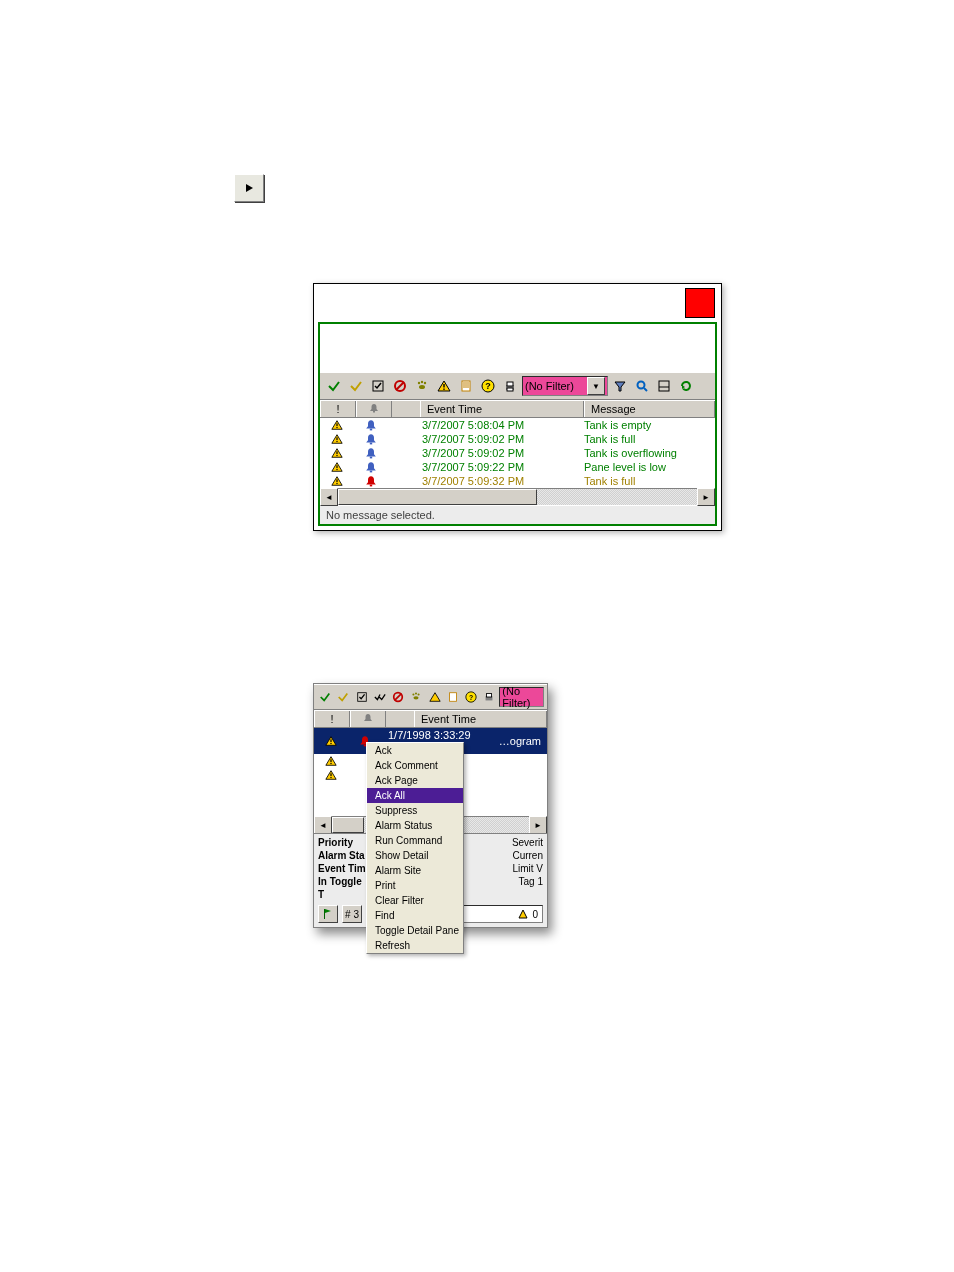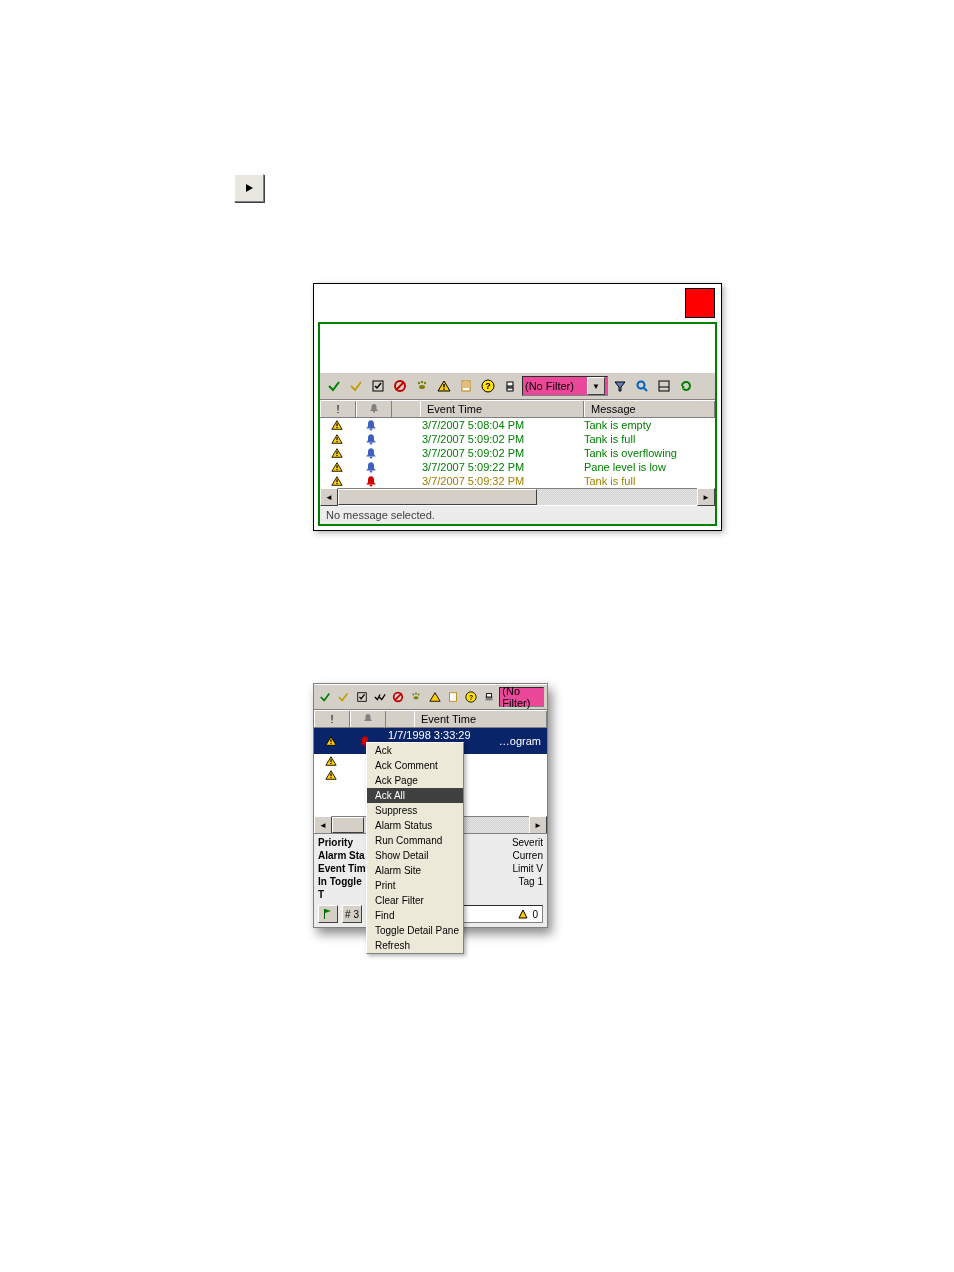--- a/index.html
+++ b/index.html
@@ -256,21 +256,21 @@
     border-left-color:#fff;
     box-shadow: 2px 2px 4px rgba(0,0,0,.3);
     font-size: 10px;
     z-index: 5;
   }
   .cm-item {
     padding: 2px 8px;
     white-space: nowrap;
   }
   .cm-item.sel {
-    background: #404040;
+    background: #4c1d95;
     color: #fff;
   }
   .detail-pane {
     background: #ececec;
     border-top: 1px solid #808080;
     font-size: 10px;
     padding: 2px 4px 4px;
     position: relative;
   }
   .detail-grid {

